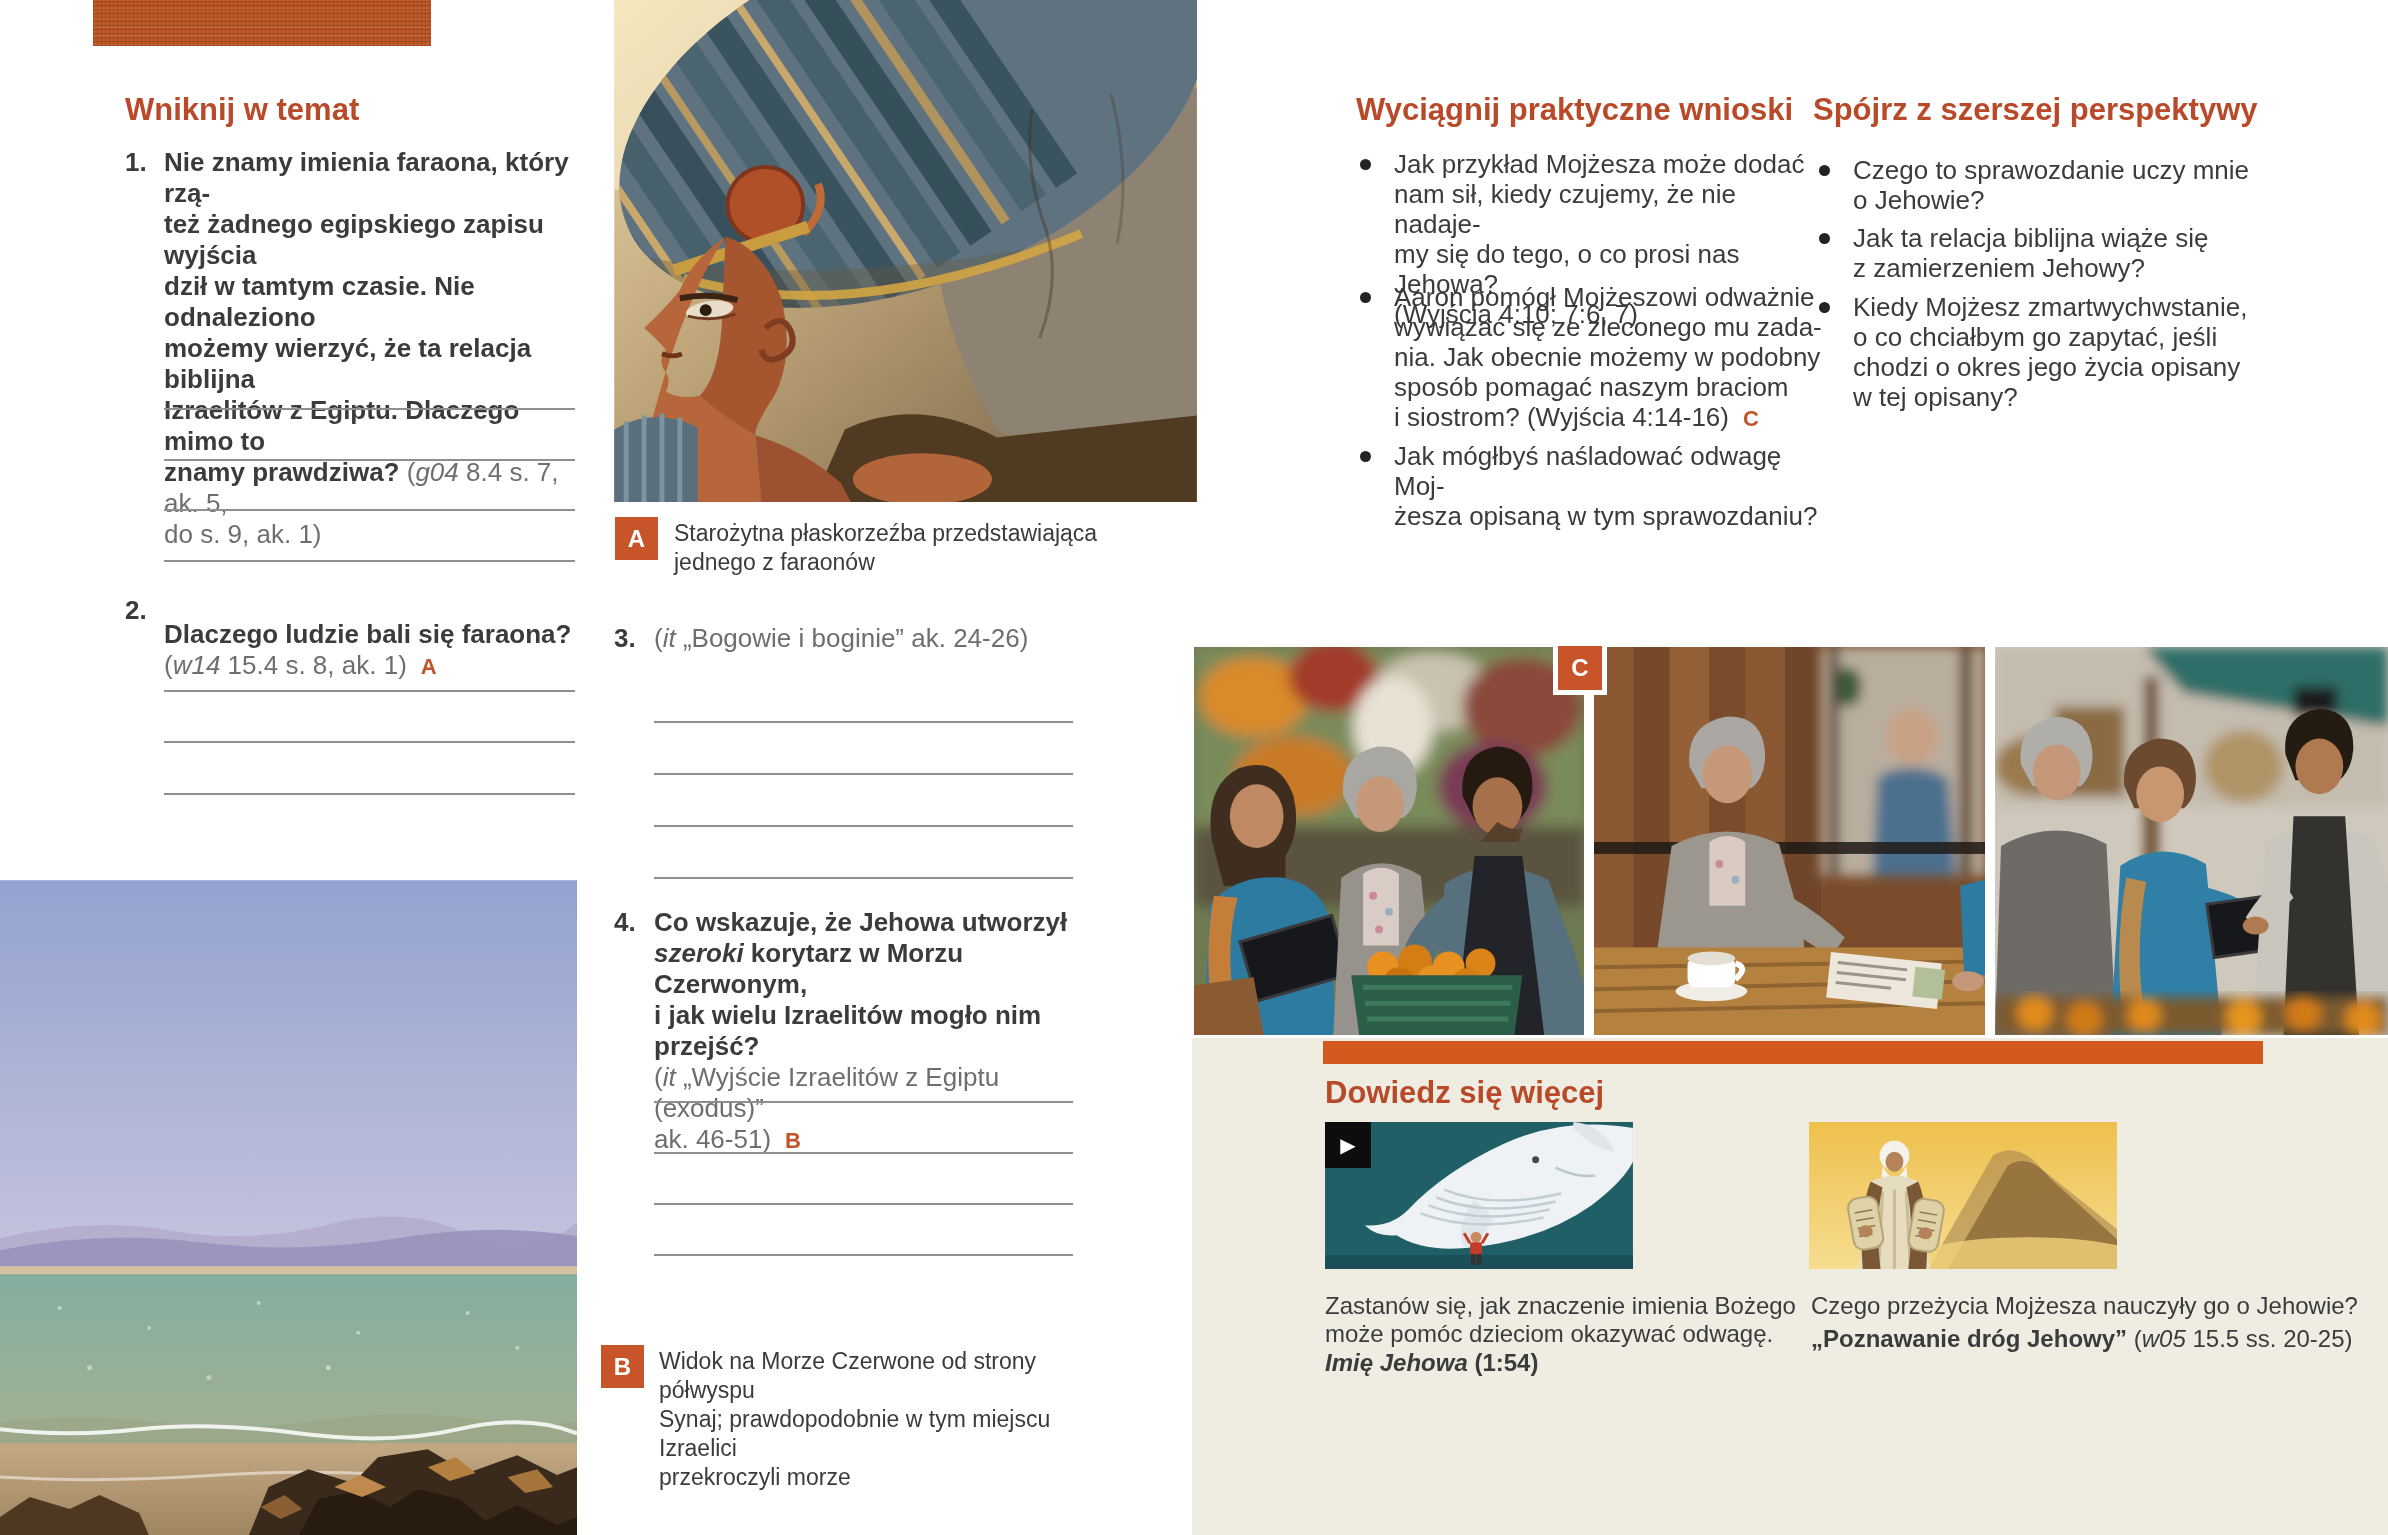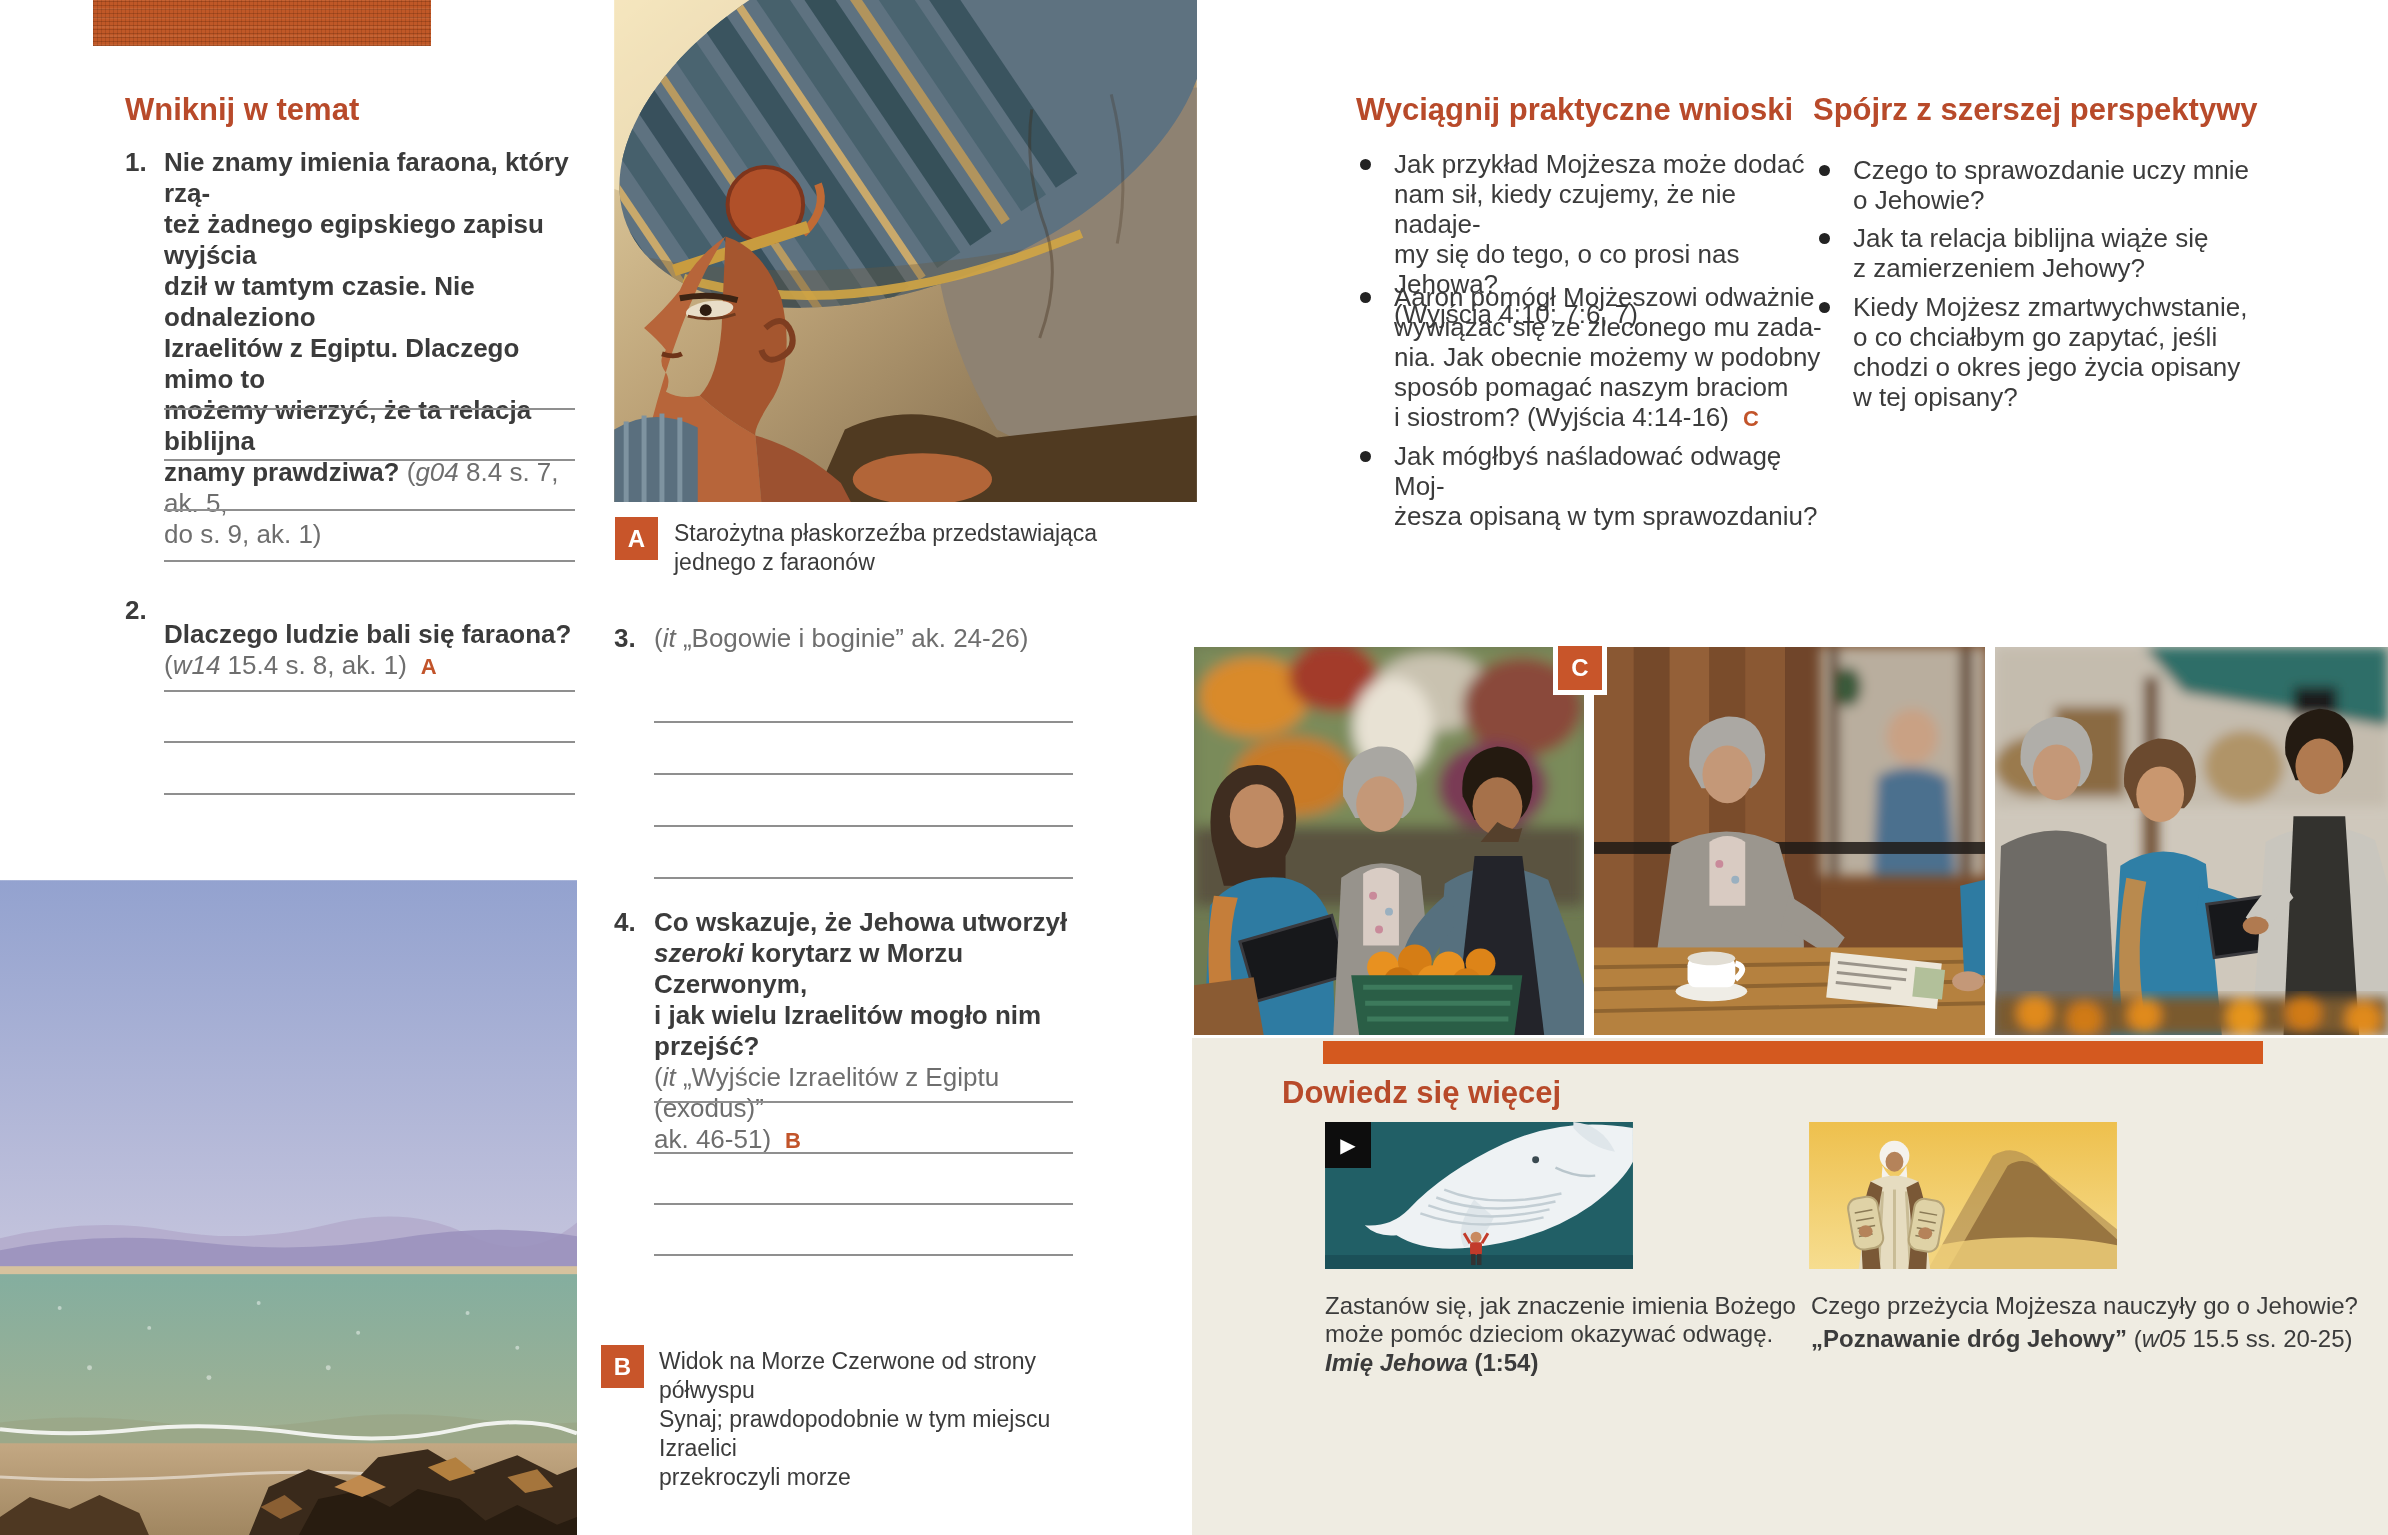--- a/index.html
+++ b/index.html
@@ -133,22 +133,22 @@
       <div class="tline"><span class="run r">jednego z faraonów</span></div>
     </div>
 
   <div class="abs section-title" style="left:125px;top:92px;">Wniknij w temat</div>
 
   <div class="abs q-num" style="left:125px;top:147px;">1.</div>
   <div class="abs body-text" style="left:164px;top:147px;width:418px;">
       <div class="tline"><span class="run q">Nie znamy imienia faraona, który rzą-</span></div>
       <div class="tline"><span class="run q">też żadnego egipskiego zapisu wyjścia</span></div>
       <div class="tline"><span class="run q">dził w tamtym czasie. Nie odnaleziono</span></div>
+      <div class="tline"><span class="run q">możemy wierzyć, że ta relacja biblijna</span></div>
       <div class="tline"><span class="run q">Izraelitów z Egiptu. Dlaczego mimo to</span></div>
-      <div class="tline"><span class="run q">możemy wierzyć, że ta relacja biblijna</span></div>
       <div class="tline"><span class="run q">znamy prawdziwa? </span><span class="run ref">(</span><span class="run refi">g04</span><span class="run ref"> 8.4 s. 7, ak. 5,</span></div>
       <div class="tline"><span class="run ref">do s. 9, ak. 1)</span></div>
     </div>
   <div class="abs ansline" style="left:164px;top:408px;width:411px;"></div>
   <div class="abs ansline" style="left:164px;top:459px;width:411px;"></div>
   <div class="abs ansline" style="left:164px;top:509px;width:411px;"></div>
   <div class="abs ansline" style="left:164px;top:560px;width:411px;"></div>
 
   <div class="abs q-num" style="left:125px;top:595px;">2.</div>
   <div class="abs body-text" style="left:164px;top:595px;width:418px;margin-top:24px;">
@@ -446,21 +446,21 @@
       </g>
     </svg>
   </div>
 
   <div class="abs badge-c" style="left:1553px;top:641px;">
     <div class="inner">C</div>
   </div>
 
   <div class="abs beige-panel" style="left:1192px;top:1038px;width:1196px;height:498px;"></div>
   <div class="abs orange-bar" style="left:1323px;top:1041px;width:940px;height:23px;"></div>
-  <div class="abs section-title" style="left:1282px;top:1075px;">Dowiedz się więcej</div>
+  <div class="abs section-title" style="left:1325px;top:1075px;">Dowiedz się więcej</div>
 
   <div class="abs thumb" style="left:1325px;top:1122px;width:308px;height:147px;">
     <svg width="308" height="147" viewBox="0 0 310 148">
       <rect width="310" height="148" fill="#215f66"></rect>
       <rect y="134" width="310" height="14" fill="#1b5058"></rect>
 
       <path d="M310,6 Q240,-6 180,22 Q120,50 84,88 Q66,106 40,104 Q52,116 72,114 Q100,132 150,126 Q220,118 268,84 Q300,60 310,40 Z" fill="#eef2f4"></path>
       <path d="M250,6 Q268,26 292,30 Q278,2 250,0 Z" fill="#dfe6ea"></path>
       <path d="M150,78 Q130,108 140,126 Q160,120 170,96 Z" fill="#dfe6ea"></path>
       <g stroke="#c3ced4" stroke-width="2.5" fill="none">

